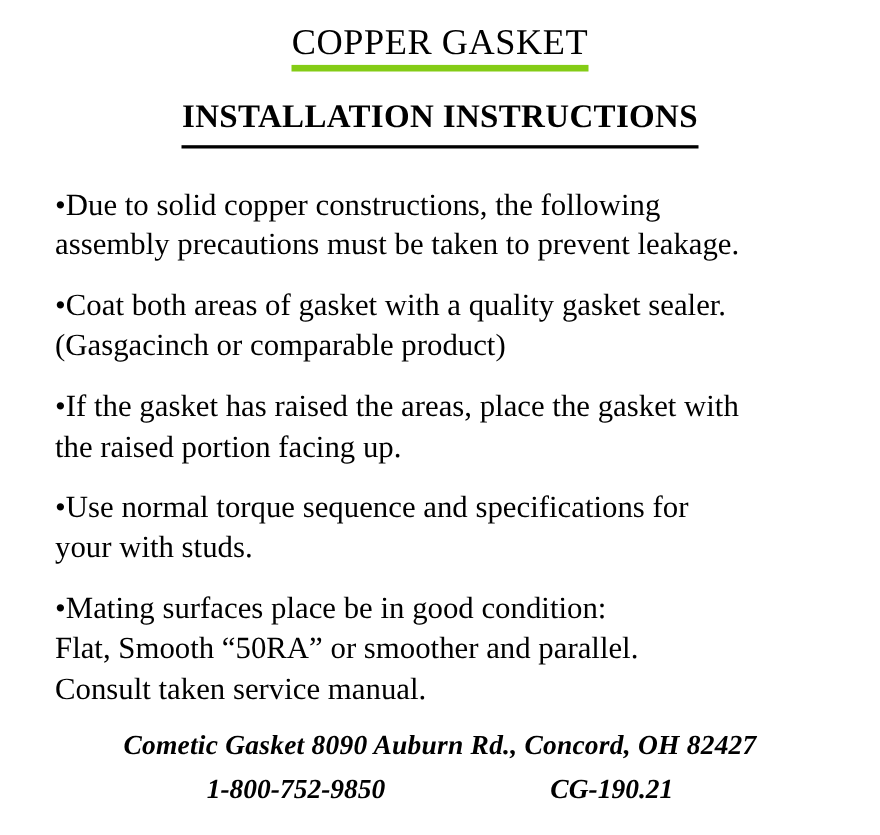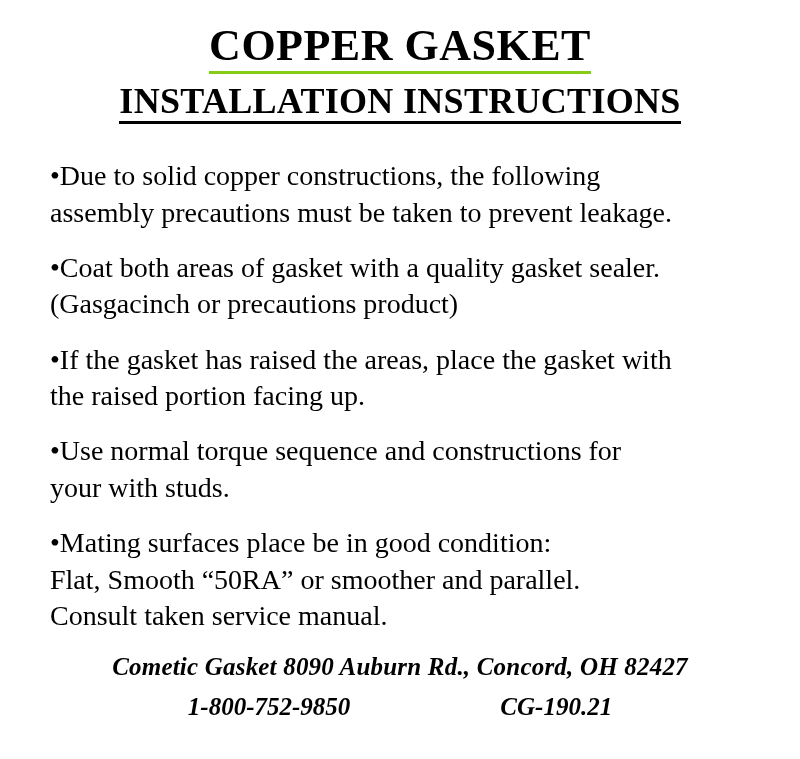--- a/index.html
+++ b/index.html
@@ -19,37 +19,37 @@
     width: 800px;
     height: 759px;
     box-sizing: border-box;
     padding: 0;
   }
   .title-block {
     text-align: center;
     padding-top: 22px;
   }
   .title-main {
-    font-size: 44px;
-    font-weight: bold;
+    font-size: 33px;
+    font-weight: normal;
     letter-spacing: 0.5px;
     line-height: 1.08;
     display: inline-block;
-    border-bottom: 3px solid #84cc16;
+    border-bottom: 6px solid #84cc16;
     padding-bottom: 1px;
   }
   .title-sub {
-    font-size: 36px;
+    font-size: 30px;
     font-weight: bold;
     letter-spacing: 0.3px;
     line-height: 1.1;
     display: inline-block;
     border-bottom: 3px solid #000;
-    margin-top: 8px;
-    padding-bottom: 0;
+    margin-top: 24px;
+    padding-bottom: 10px;
   }
   .body-block {
     margin: 34px 50px 0 50px;
   }
   .para {
     font-size: 28px;
     line-height: 1.30;
     margin-bottom: 19px;
     text-align: left;
   }
@@ -89,30 +89,30 @@
 
   <div class="body-block">
 
     <div class="para">
       <span class="line">•Due to solid copper constructions, the following</span>
       <span class="line">assembly precautions must be taken to prevent leakage.</span>
     </div>
 
     <div class="para">
       <span class="line">•Coat both areas of gasket with a quality gasket sealer.</span>
-      <span class="line">(Gasgacinch or precautions product)</span>
+      <span class="line">(Gasgacinch or comparable product)</span>
     </div>
 
     <div class="para">
       <span class="line">•If the gasket has raised the areas, place the gasket with</span>
       <span class="line">the raised portion facing up.</span>
     </div>
 
     <div class="para">
-      <span class="line">•Use normal torque sequence and constructions for</span>
+      <span class="line">•Use normal torque sequence and specifications for</span>
       <span class="line">your with studs.</span>
     </div>
 
     <div class="para">
       <span class="line">•Mating surfaces place be in good condition:</span>
       <span class="line">Flat, Smooth “50RA” or smoother and parallel.</span>
       <span class="line">Consult taken service manual.</span>
     </div>
 
     <div class="footer">

